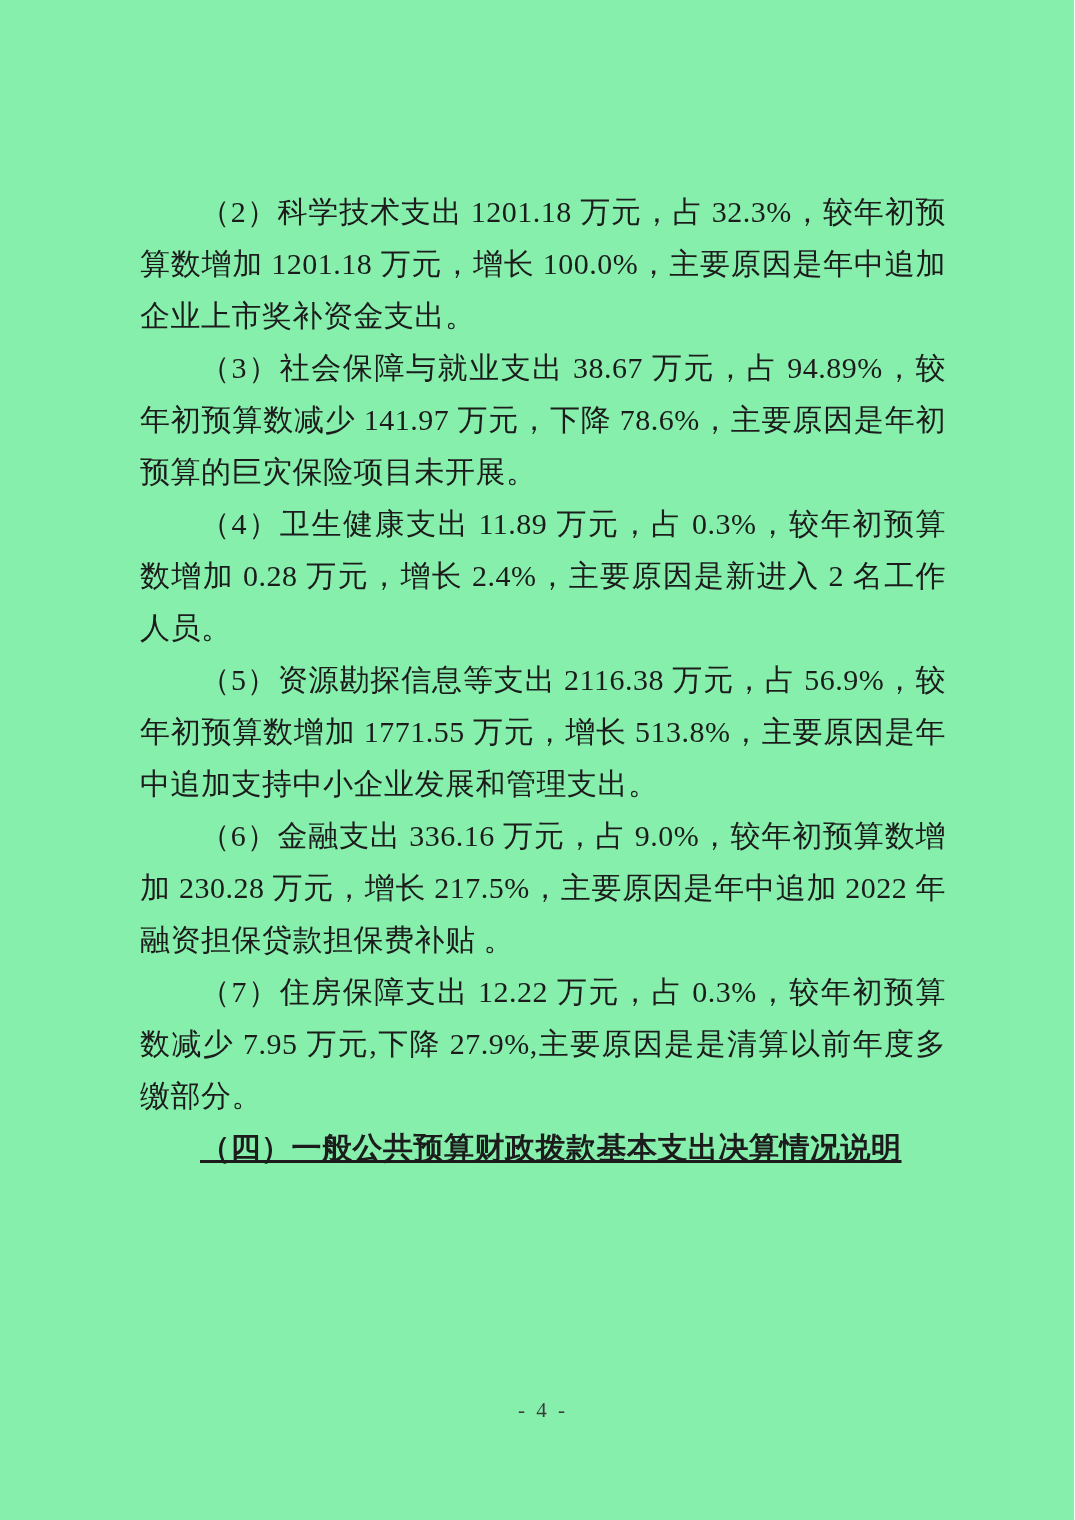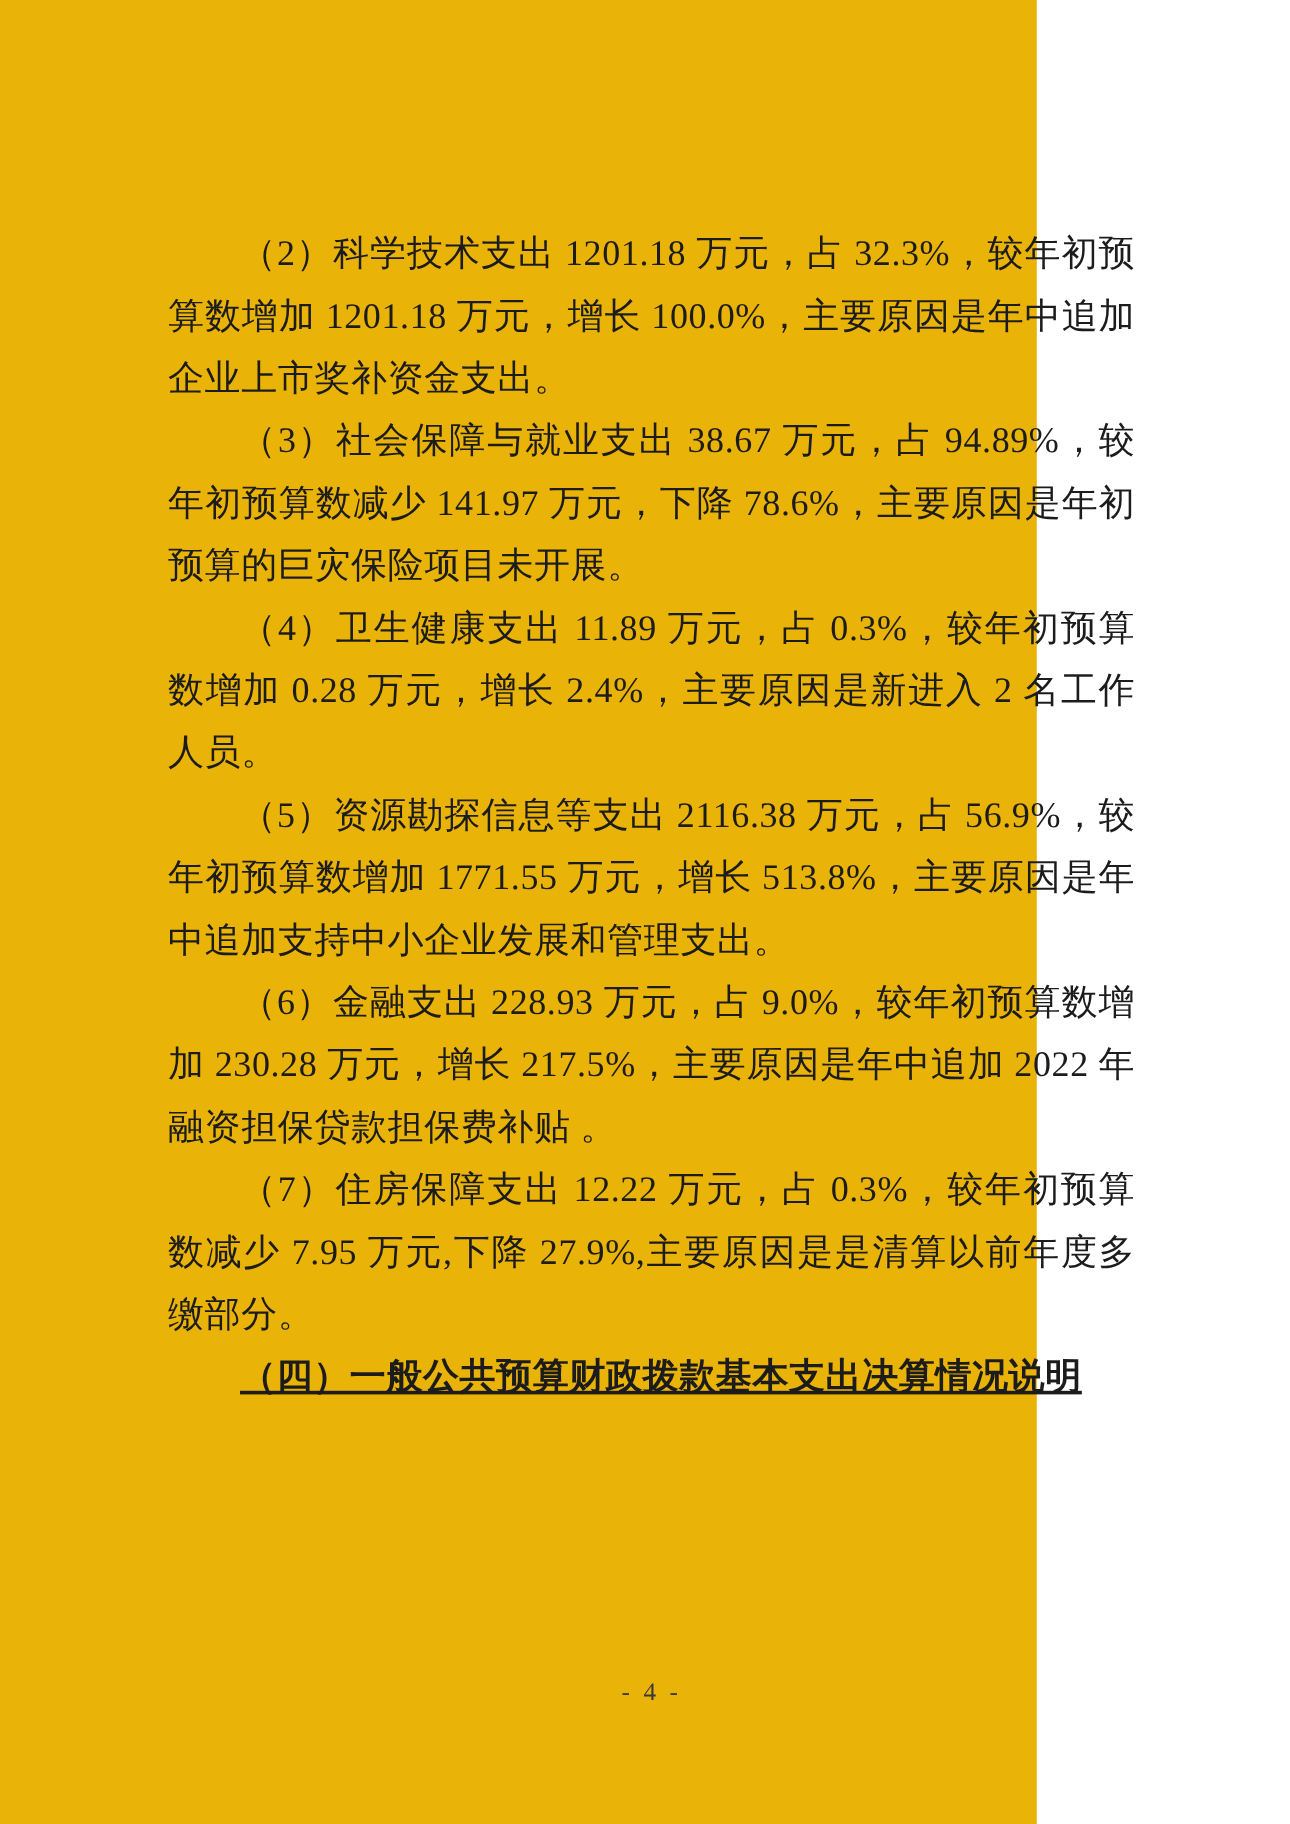--- a/index.html
+++ b/index.html
@@ -11,23 +11,23 @@
     height: 1520px;
     background: #ffffff;
     font-family: "Liberation Serif", "DejaVu Serif", serif;
     color: #1c1c1c;
     position: relative;
     overflow: hidden;
   }
   .page {
     position: absolute;
     left: 0; top: 0;
-    width: 864px;
+    width: 1074px;
     height: 1520px;
-    background: #eab308;
+    background: #86efac;
   }
   .content {
     position: absolute;
     left: 140px;
     top: 186px;
     width: 806px;
   }
   p.para {
     margin: 0;
     font-size: 30px;
@@ -54,18 +54,18 @@
 </style>
 </head>
 <body>
 
 <div class="page">
   <div class="content">
     <p class="para">（2）科学技术支出 1201.18 万元，占 32.3%，较年初预算数增加 1201.18 万元，增长 100.0%，主要原因是年中追加企业上市奖补资金支出。</p>
     <p class="para">（3）社会保障与就业支出 38.67 万元，占 94.89%，较年初预算数减少 141.97 万元，下降 78.6%，主要原因是年初预算的巨灾保险项目未开展。</p>
     <p class="para">（4）卫生健康支出 11.89 万元，占 0.3%，较年初预算数增加 0.28 万元，增长 2.4%，主要原因是新进入 2 名工作人员。</p>
     <p class="para">（5）资源勘探信息等支出 2116.38 万元，占 56.9%，较年初预算数增加 1771.55 万元，增长 513.8%，主要原因是年中追加支持中小企业发展和管理支出。</p>
-    <p class="para">（6）金融支出 228.93 万元，占 9.0%，较年初预算数增加 230.28 万元，增长 217.5%，主要原因是年中追加 2022 年融资担保贷款担保费补贴 。</p>
+    <p class="para">（6）金融支出 336.16 万元，占 9.0%，较年初预算数增加 230.28 万元，增长 217.5%，主要原因是年中追加 2022 年融资担保贷款担保费补贴 。</p>
     <p class="para">（7）住房保障支出 12.22 万元，占 0.3%，较年初预算数减少 7.95 万元,下降 27.9%,主要原因是是清算以前年度多缴部分。</p>
     <p class="para bold">（四）一般公共预算财政拨款基本支出决算情况说明</p>
   </div>
   <div class="footer">- 4 -</div>
 </div>
 
 </body></html>

